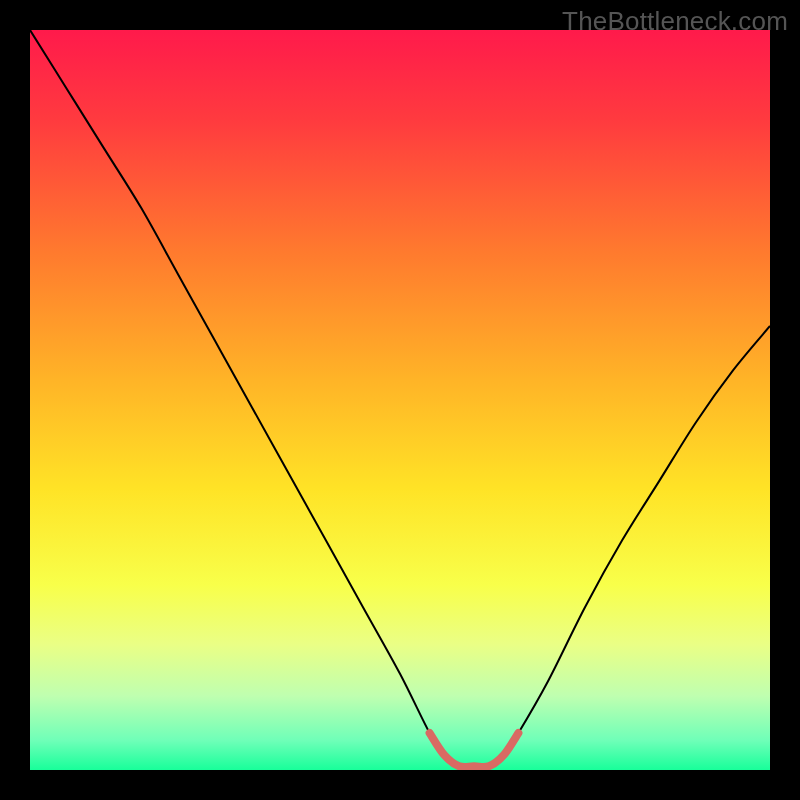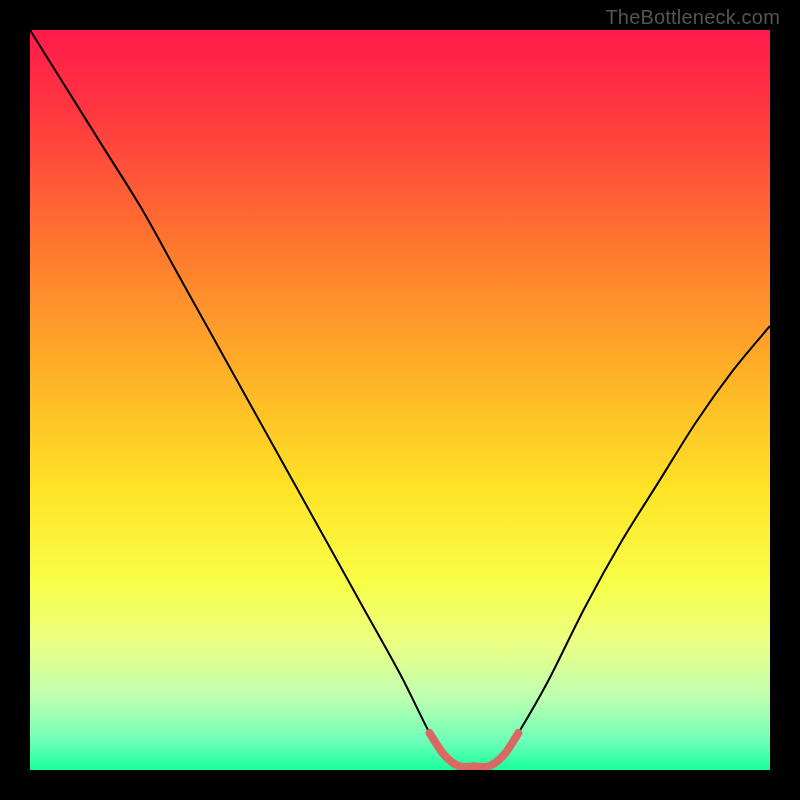--- a/index.html
+++ b/index.html
@@ -34,23 +34,23 @@
     position: absolute;
     left: 0;
     top: 0;
     width: 740px;
     height: 740px;
     overflow: visible;
   }
   .watermark {
     position: absolute;
     top: 6px;
-    right: 20px;
+    right: 12px;
     color: #555;
-    font-size: 20px;
+    font-size: 26px;
     font-weight: 500;
     letter-spacing: 0.2px;
   }
 </style>
 </head>
 <body>
 
 <div class="frame">
 
   <div class="watermark">TheBottleneck.com</div>

